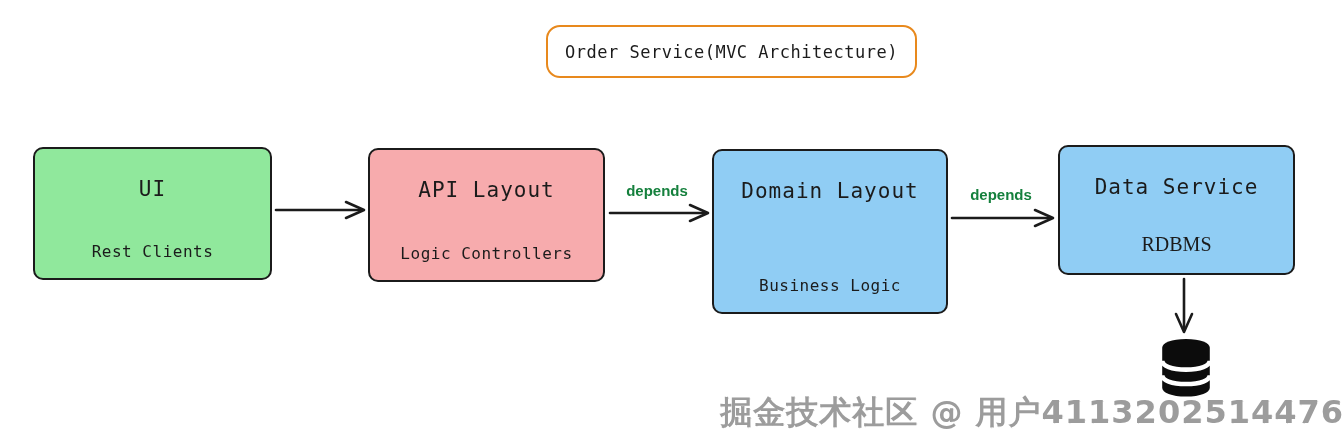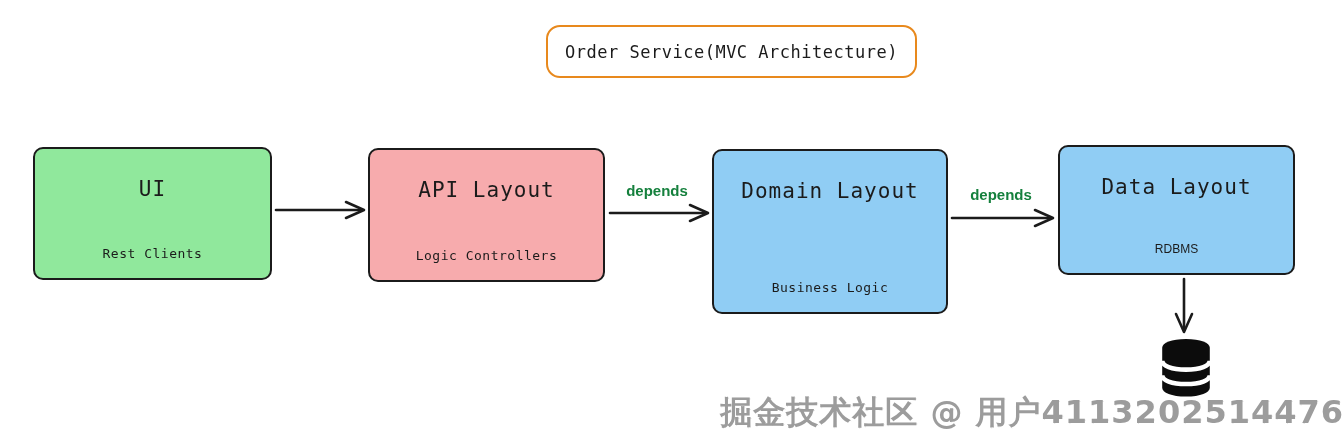--- a/index.html
+++ b/index.html
@@ -39,27 +39,27 @@
     align-items: center;
     justify-content: space-between;
     padding: 28px 10px 17px 10px;
   }
   .node-title {
     font-size: 21px;
     letter-spacing: 1px;
     white-space: nowrap;
   }
   .node-subtitle {
-    font-size: 13px;
+    font-size: 16px;
     letter-spacing: 0.5px;
     white-space: nowrap;
   }
   .node-subtitle.plain {
-    font-family: Liberation Sans, sans-serif;
-    font-size: 12px;
+    font-family: Liberation Serif, serif;
+    font-size: 20px;
     letter-spacing: 0;
   }
   #node-ui     { left: 33px;   top: 147px; width: 239px; height: 133px; }
   #node-api    { left: 368px;  top: 148px; width: 237px; height: 134px; }
   #node-domain { left: 712px;  top: 149px; width: 236px; height: 165px; }
   #node-data   { left: 1058px; top: 145px; width: 237px; height: 130px; }
 
   
   #arrow-layer {
     position: absolute;
@@ -125,21 +125,21 @@
     <div class="node-title">API Layout</div>
     <div class="node-subtitle">Logic Controllers</div>
   </div>
 
   <div class="node" id="node-domain" style="background: rgb(144, 205, 244);">
     <div class="node-title">Domain Layout</div>
     <div class="node-subtitle">Business Logic</div>
   </div>
 
   <div class="node" id="node-data" style="background: rgb(144, 205, 244);">
-    <div class="node-title">Data Layout</div>
+    <div class="node-title">Data Service</div>
     <div class="node-subtitle plain">RDBMS</div>
   </div>
 
   <svg id="arrow-layer" viewBox="0 0 1344 430" xmlns="http://www.w3.org/2000/svg">
 
     <g>
       <line x1="276" y1="210" x2="362" y2="210"></line>
       <polyline points="346,202 364,210 346,218"></polyline>
     </g>
 

